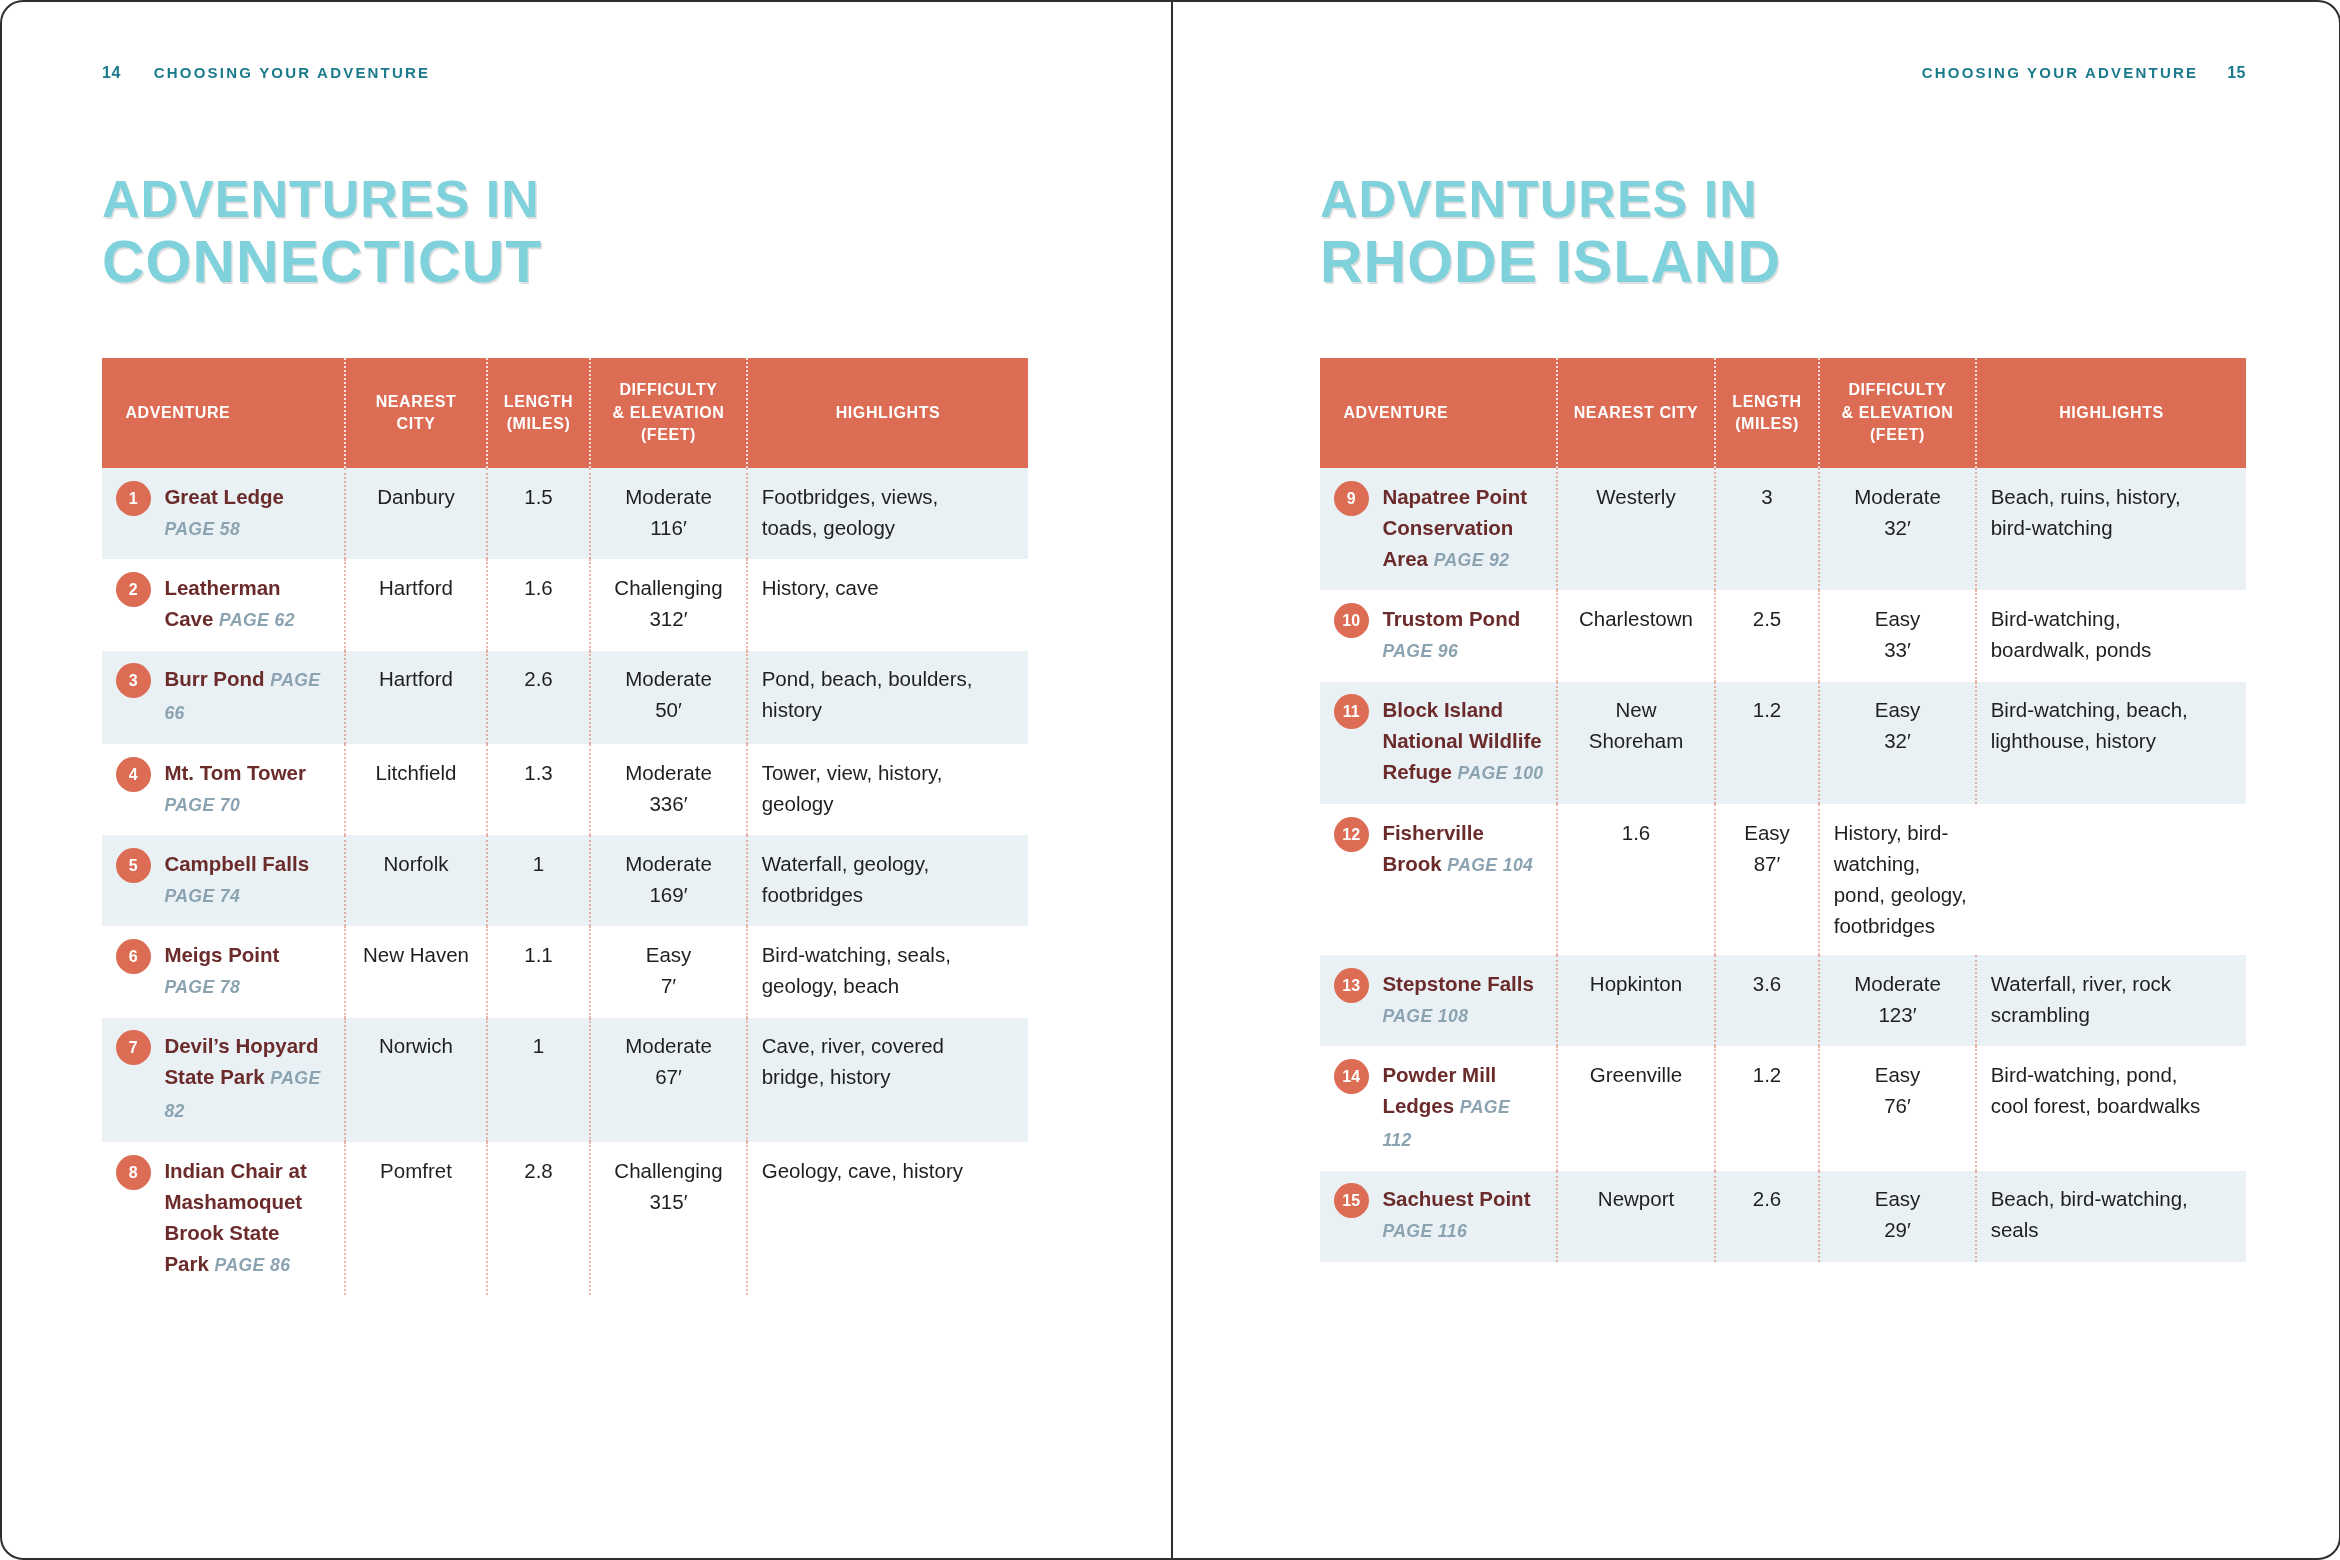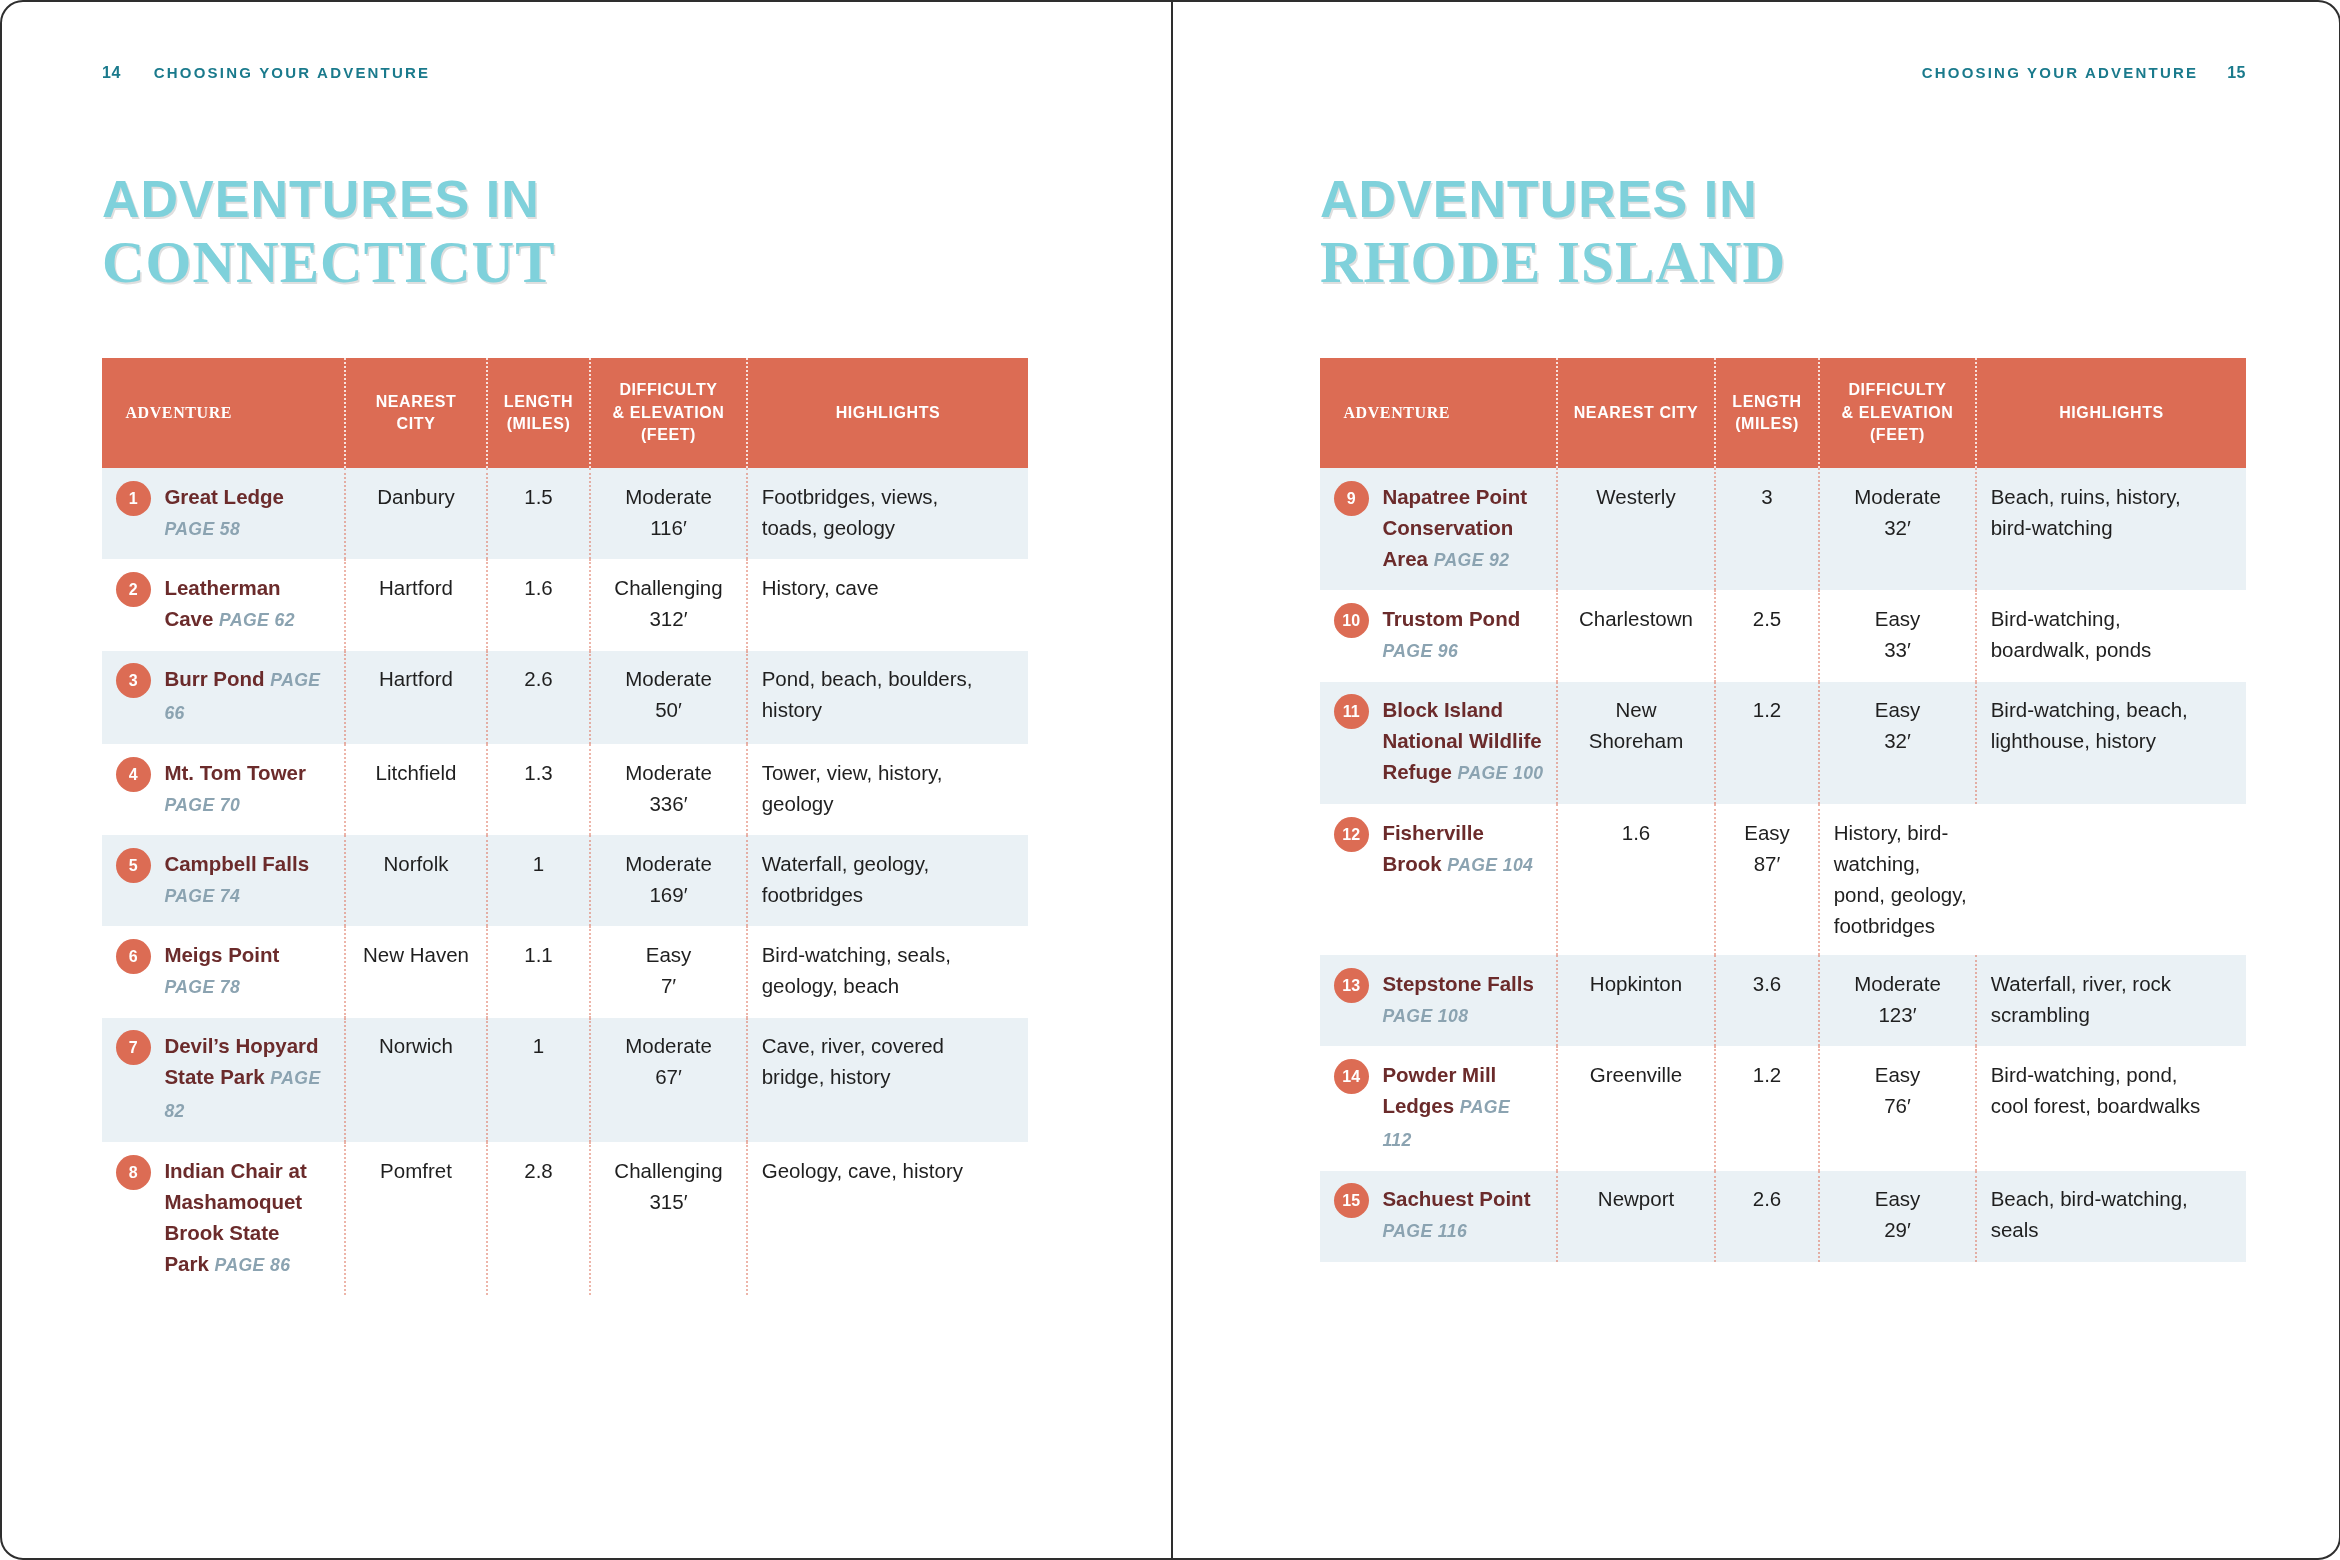--- a/index.html
+++ b/index.html
@@ -21,33 +21,33 @@
   .page.right .running-head{justify-content:flex-end;}
   .rh-text{font-size:15px;font-weight:bold;letter-spacing:2.2px;color:#1a7a8c;}
   .rh-num{font-size:16px;font-weight:bold;letter-spacing:0.5px;color:#1a7a8c;}
   .page.left  .rh-num{margin-right:33px;}
   .page.right .rh-num{margin-left:29px;}
 
   
   .title{position:absolute;top:150px;left:0;line-height:1.0;color:#7fd1db;font-weight:bold;
          text-shadow:1.5px 1.5px 0 rgba(110,110,110,.22);}
   .title .t1{display:block;font-size:52px;letter-spacing:1px;}
-  .title .t2{display:block;font-size:59px;letter-spacing:1px;margin-top:7.8px;font-family:Liberation Serif, serif;}
+  .title .t2{display:block;font-size:59px;letter-spacing:1px;margin-top:7.8px;}
 
   
   .table{position:absolute;top:356px;left:0;width:926px;}
   .thead,.trow{display:grid;}
   .page.left  .thead,.page.left  .trow{grid-template-columns:242px 142px 103px 157px 282px;}
   .page.right .thead,.page.right .trow{grid-template-columns:236px 158px 104px 157px 271px;}
 
   .thead{background:#dc6c54;height:110px;}
   .hcell{height:100%;box-sizing:border-box;display:flex;align-items:center;justify-content:center;
          color:#fff;font-weight:bold;font-size:16px;letter-spacing:0.6px;line-height:1.4;
          text-align:center;white-space:pre-line;padding:0 5.9px;}
-  .hcell:first-child{justify-content:flex-start;text-align:right;padding-left:23.4px;font-family:Liberation Serif, serif;}
+  .hcell:first-child{justify-content:flex-start;text-align:right;padding-left:23.4px;}
   .hcell:not(:first-child){border-left:2px dotted rgba(255,255,255,.8);}
 
   .trow{background:#ffffff;}
   .trow.alt{background:#eaf1f5;}
   .cell{box-sizing:border-box;padding:12.7px 7.8px 14.6px;font-size:20.5px;line-height:31px;}
   .cell:not(:first-child){border-left:2px dotted rgba(220,108,84,.5);}
 
   .c-adv{display:flex;padding-left:13.7px;padding-right:3.9px;}
   .badge{flex:0 0 auto;width:35px;height:35px;margin-top:0;border-radius:50%;background:#dc6c54;
          color:#fff;font-size:16px;font-weight:bold;display:flex;align-items:center;justify-content:center;}

